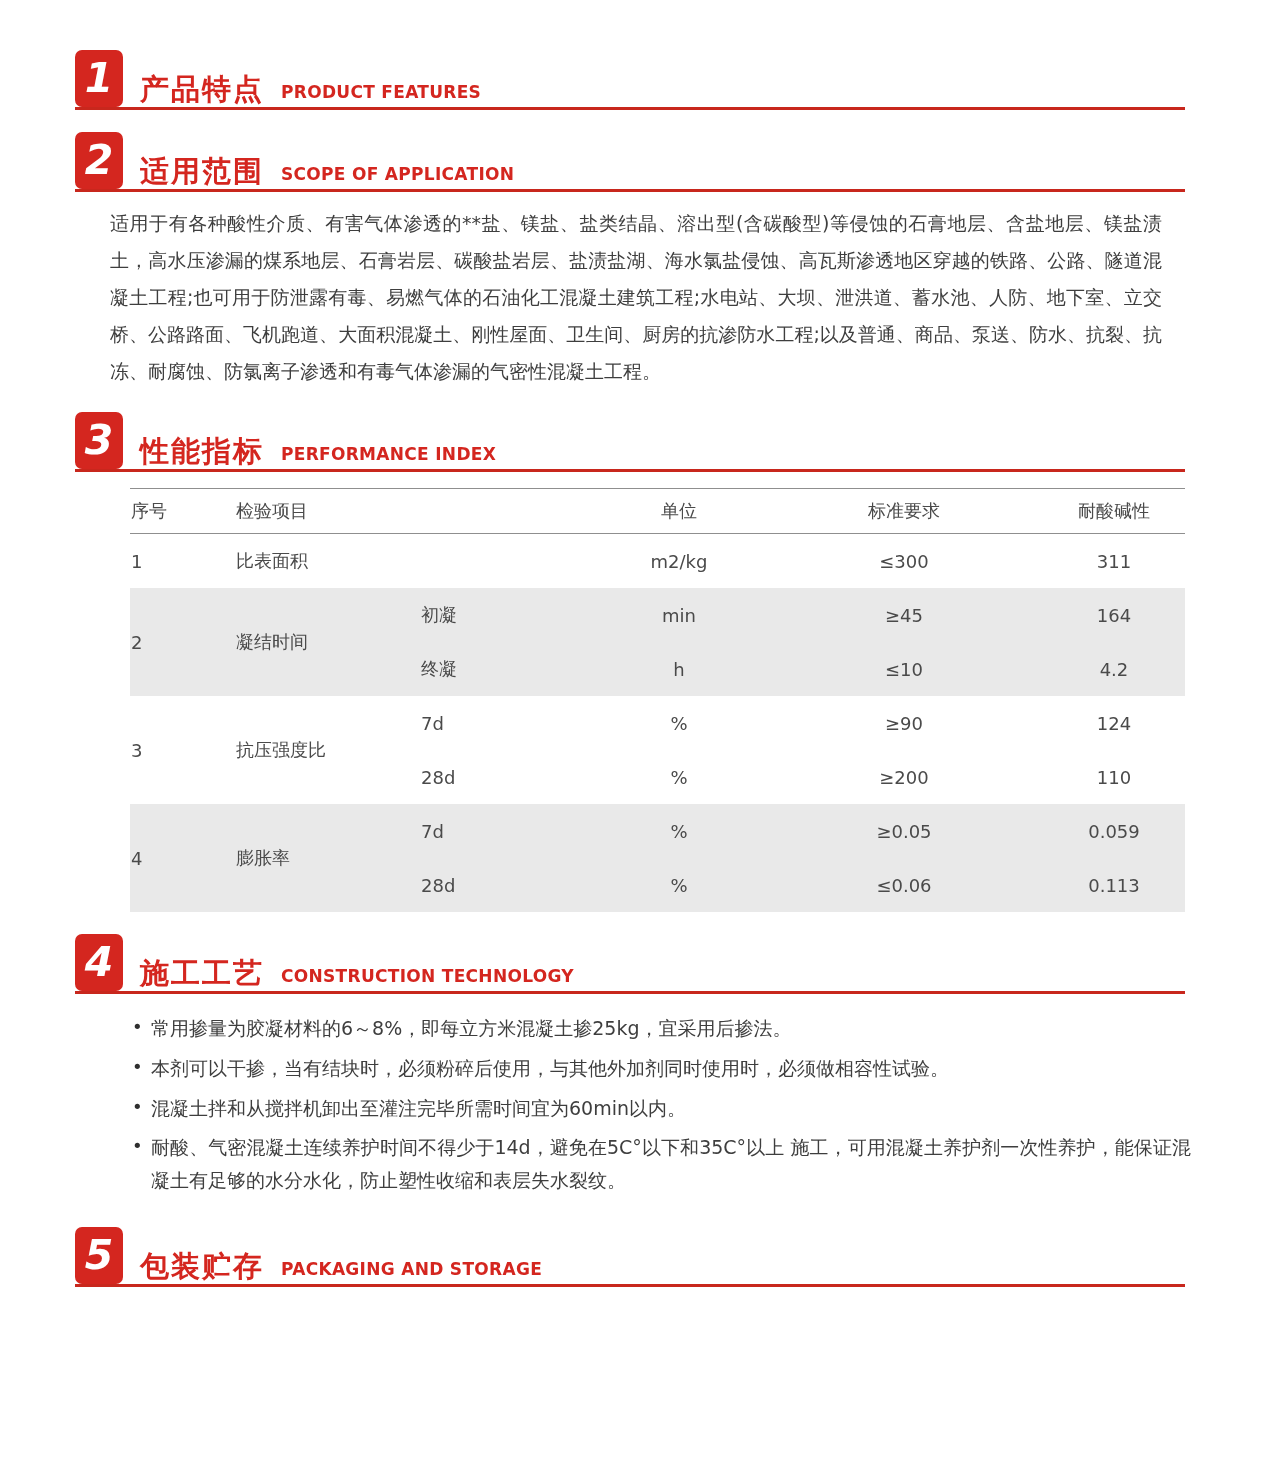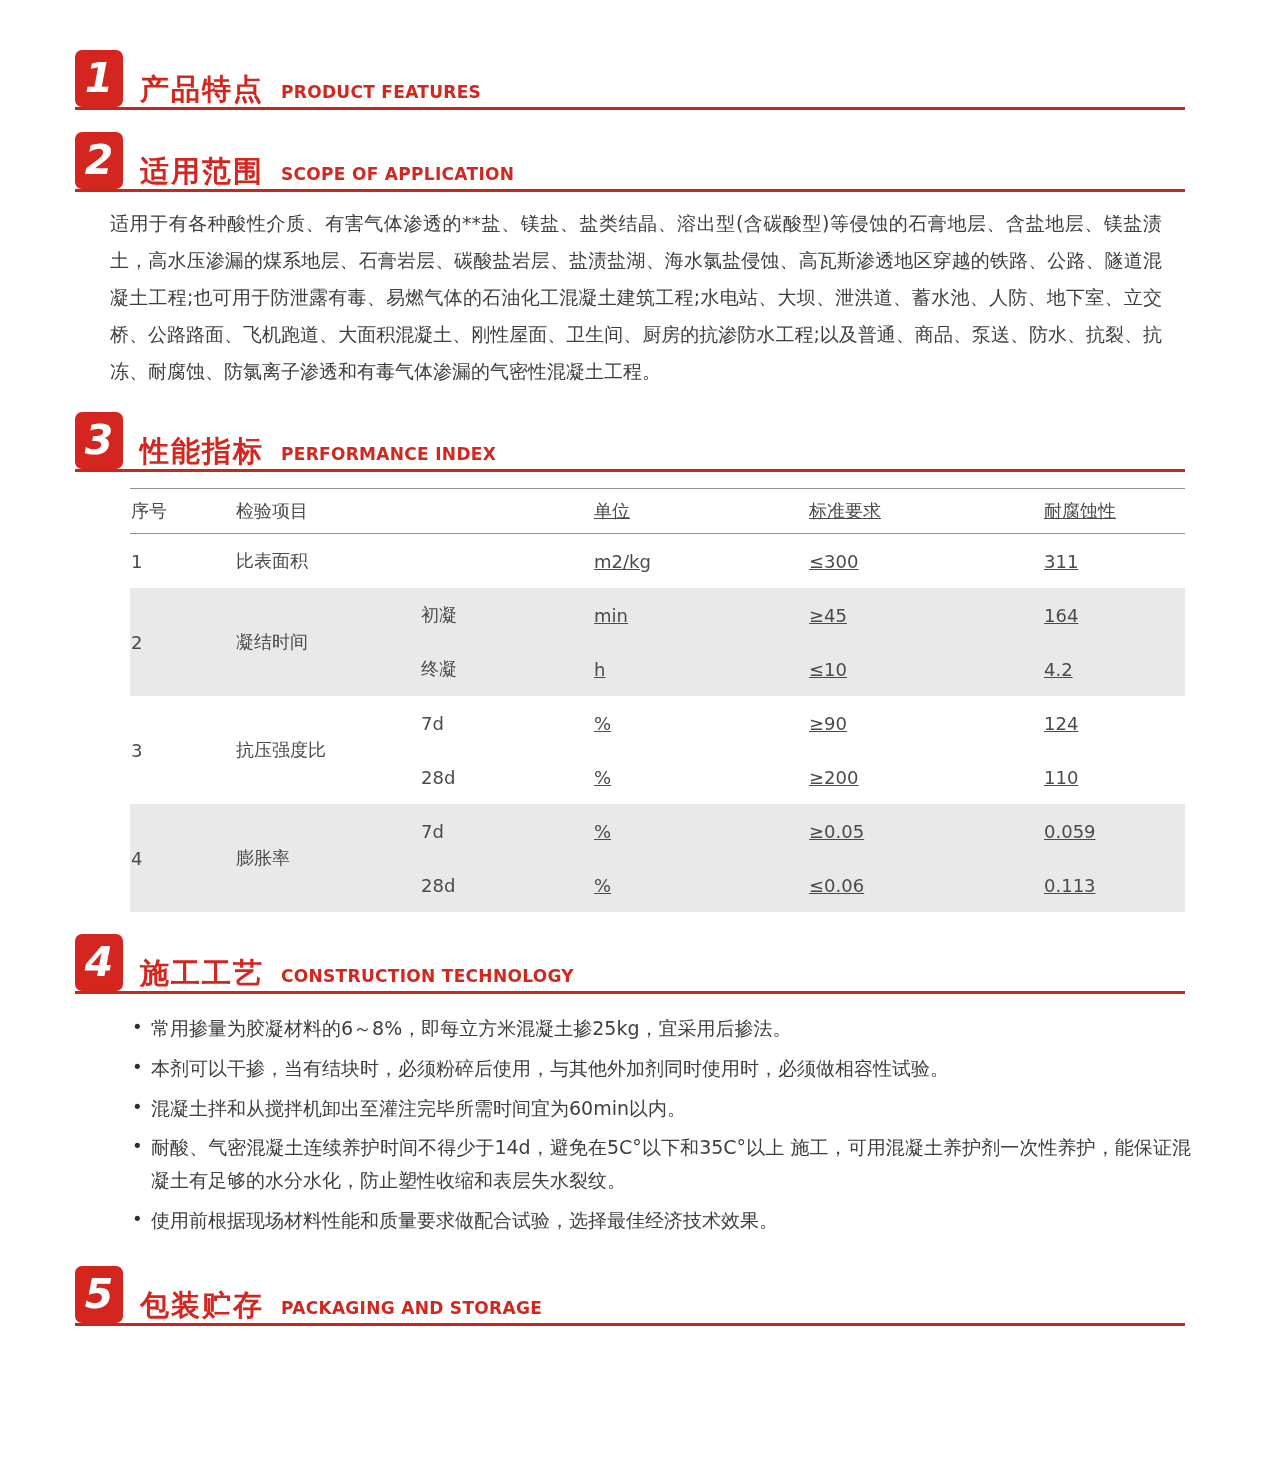--- a/index.html
+++ b/index.html
@@ -77,21 +77,21 @@
     border-collapse:collapse;
     table-layout:fixed;
     font-size:18px;
     color:#4a4a4a;
     border-top:1px solid #8f8f8f;
   }
   .perf-table thead tr { border-bottom:1px solid #8f8f8f; }
   .perf-table th { font-weight:normal; height:42px; }
   .perf-table td { height:52px; }
   .perf-table .cc { text-align:left; }
-  .perf-table .cl { text-align:left; padding-left:44px;text-decoration:underline; }
+  .perf-table .cl { text-align:center; padding-left:44px; }
   .perf-table .shade { background:#e9e9e9; }
   .col-1 { width:105px; }
   .col-2 { width:185px; }
   .col-3 { width:130px; }
   .col-4 { width:215px; }
   .col-5 { width:235px; }
   .col-6 { width:185px; }
 
   
   .bullets {
@@ -157,21 +157,21 @@
             <col class="col-5">
             <col class="col-6">
         </colgroup>
         <thead>
           <tr>
             <th class="cc">序号</th>
             <th class="cc">检验项目</th>
             <th class="cc"></th>
             <th class="cl">单位</th>
             <th class="cl">标准要求</th>
-            <th class="cl">耐腐蚀性</th>
+            <th class="cl">耐酸碱性</th>
           </tr>
         </thead>
         <tbody>
           <tr>
             <td class="cc">1</td>
             <td class="cc">比表面积</td>
             <td class="cc"></td>
             <td class="cl">m2/kg</td>
             <td class="cl">≤300</td>
             <td class="cl">311</td>
@@ -226,21 +226,20 @@
       <div class="sec-header">
         <div class="badge">4</div>
         <div class="title-zh">施工工艺</div>
         <div class="title-en">CONSTRUCTION TECHNOLOGY</div>
       </div>
       <ul class="bullets">
         <li>常用掺量为胶凝材料的6～8%，即每立方米混凝土掺25kg，宜采用后掺法。</li>
         <li>本剂可以干掺，当有结块时，必须粉碎后使用，与其他外加剂同时使用时，必须做相容性试验。</li>
         <li>混凝土拌和从搅拌机卸出至灌注完毕所需时间宜为60min以内。</li>
         <li>耐酸、气密混凝土连续养护时间不得少于14d，避免在5C°以下和35C°以上 施工，可用混凝土养护剂一次性养护，能保证混凝土有足够的水分水化，防止塑性收缩和表层失水裂纹。</li>
-        <li>使用前根据现场材料性能和质量要求做配合试验，选择最佳经济技术效果。</li>
       </ul>
     </section>
 
     <section class="sec" style="margin-top:30px;">
       <div class="sec-header">
         <div class="badge">5</div>
         <div class="title-zh">包装贮存</div>
         <div class="title-en">PACKAGING AND STORAGE</div>
       </div>
 

